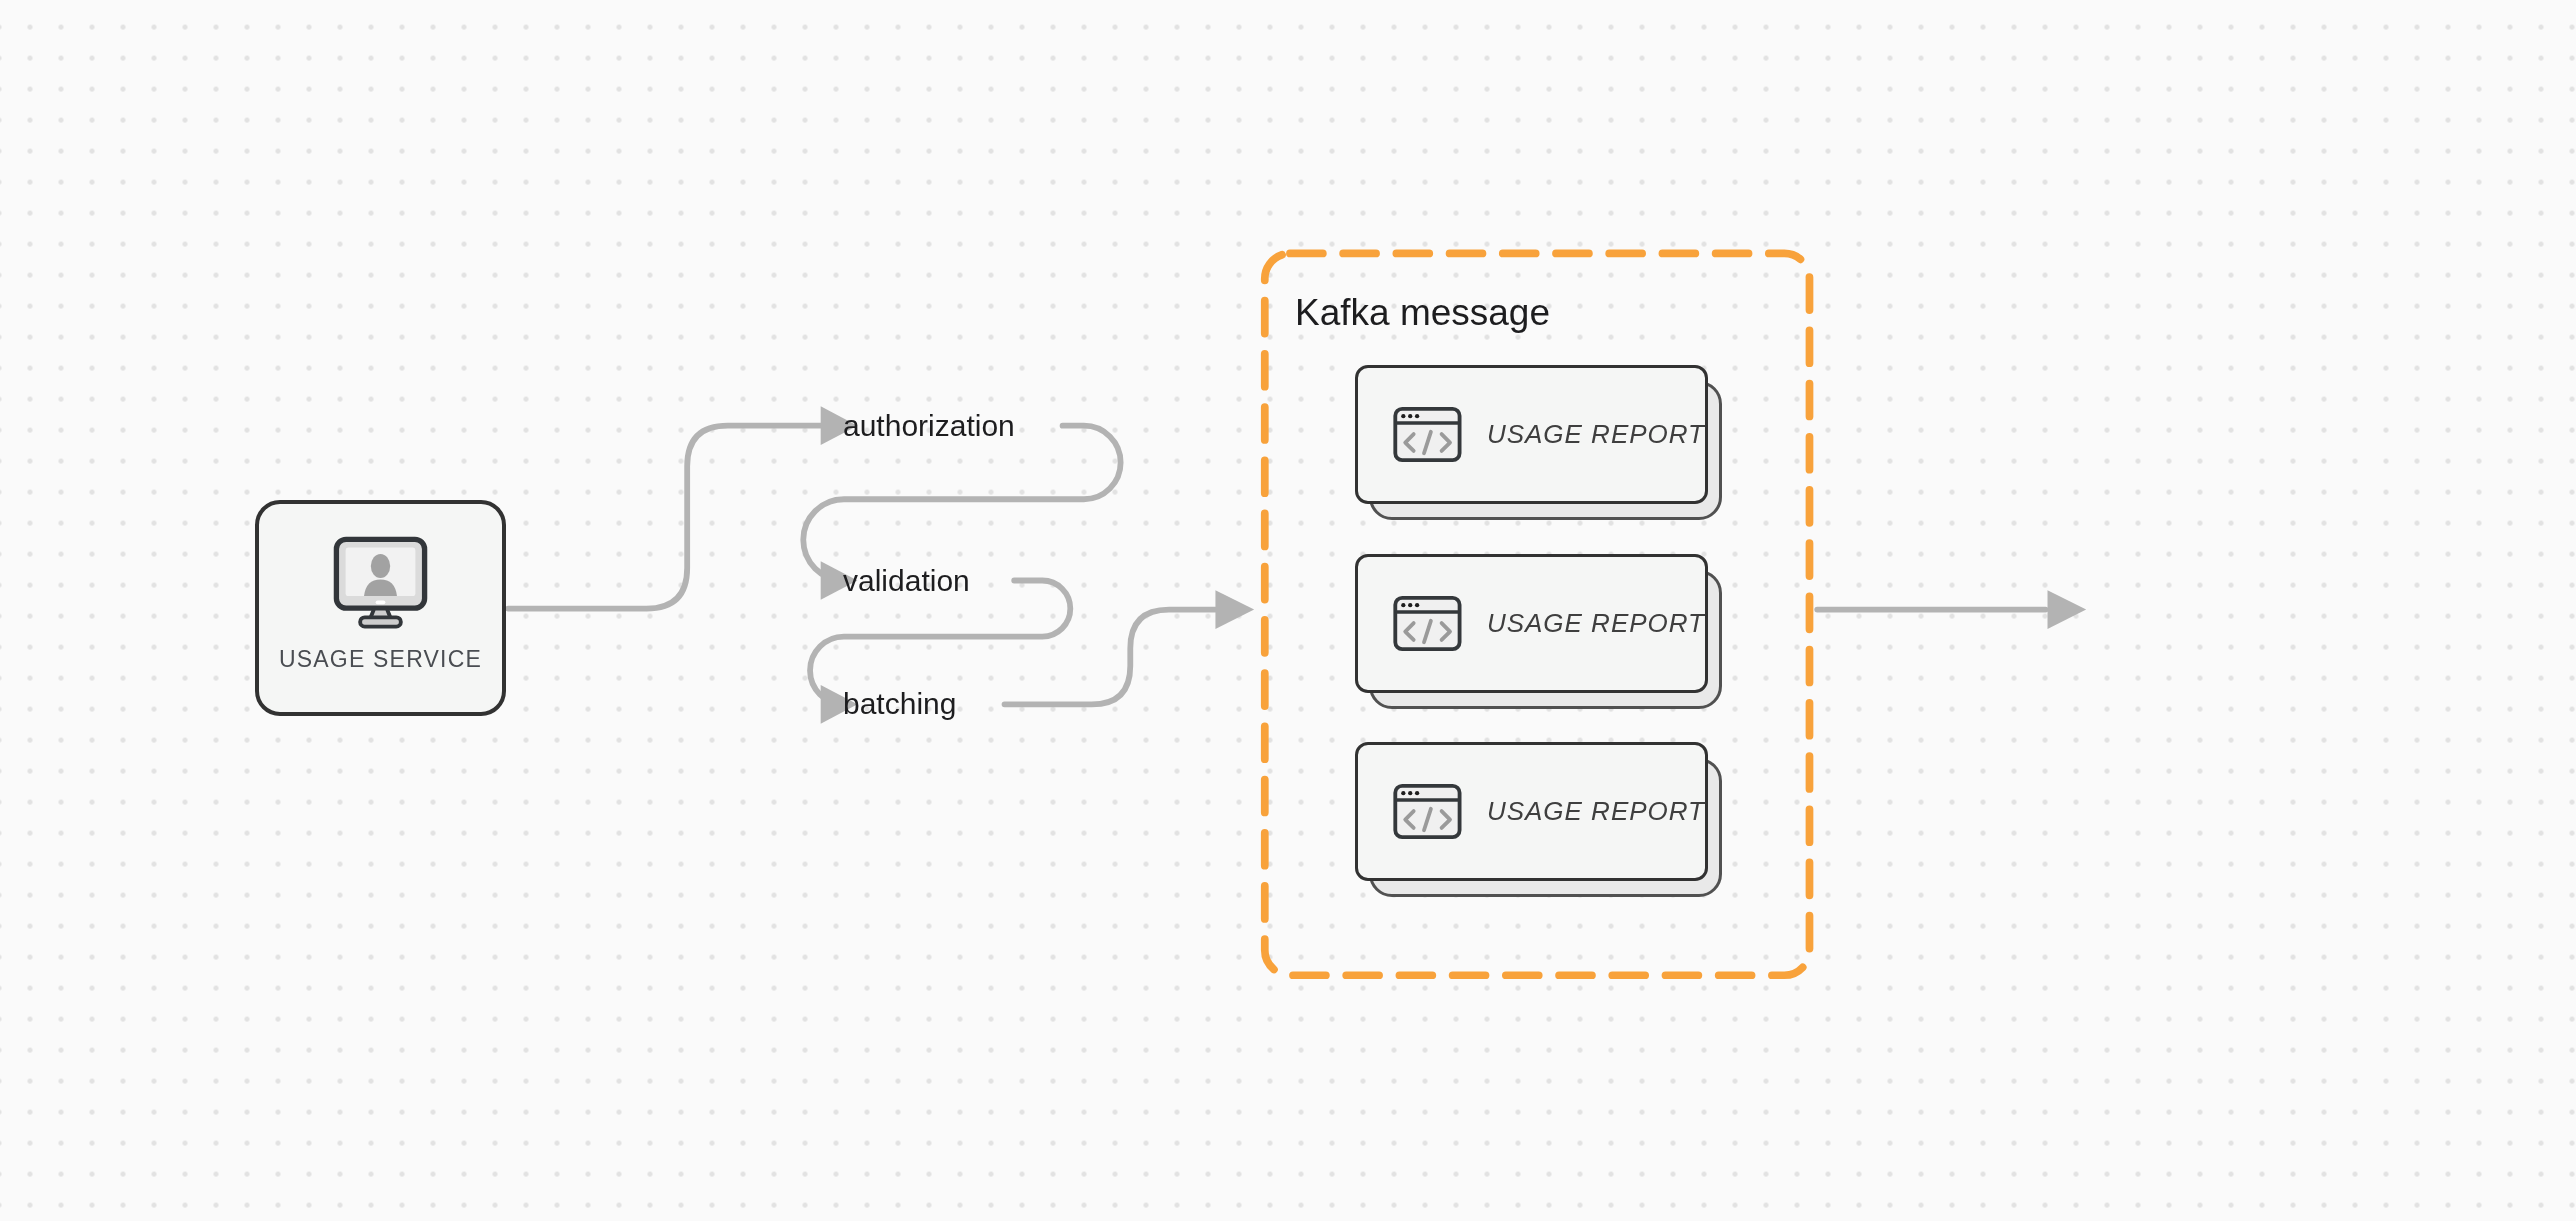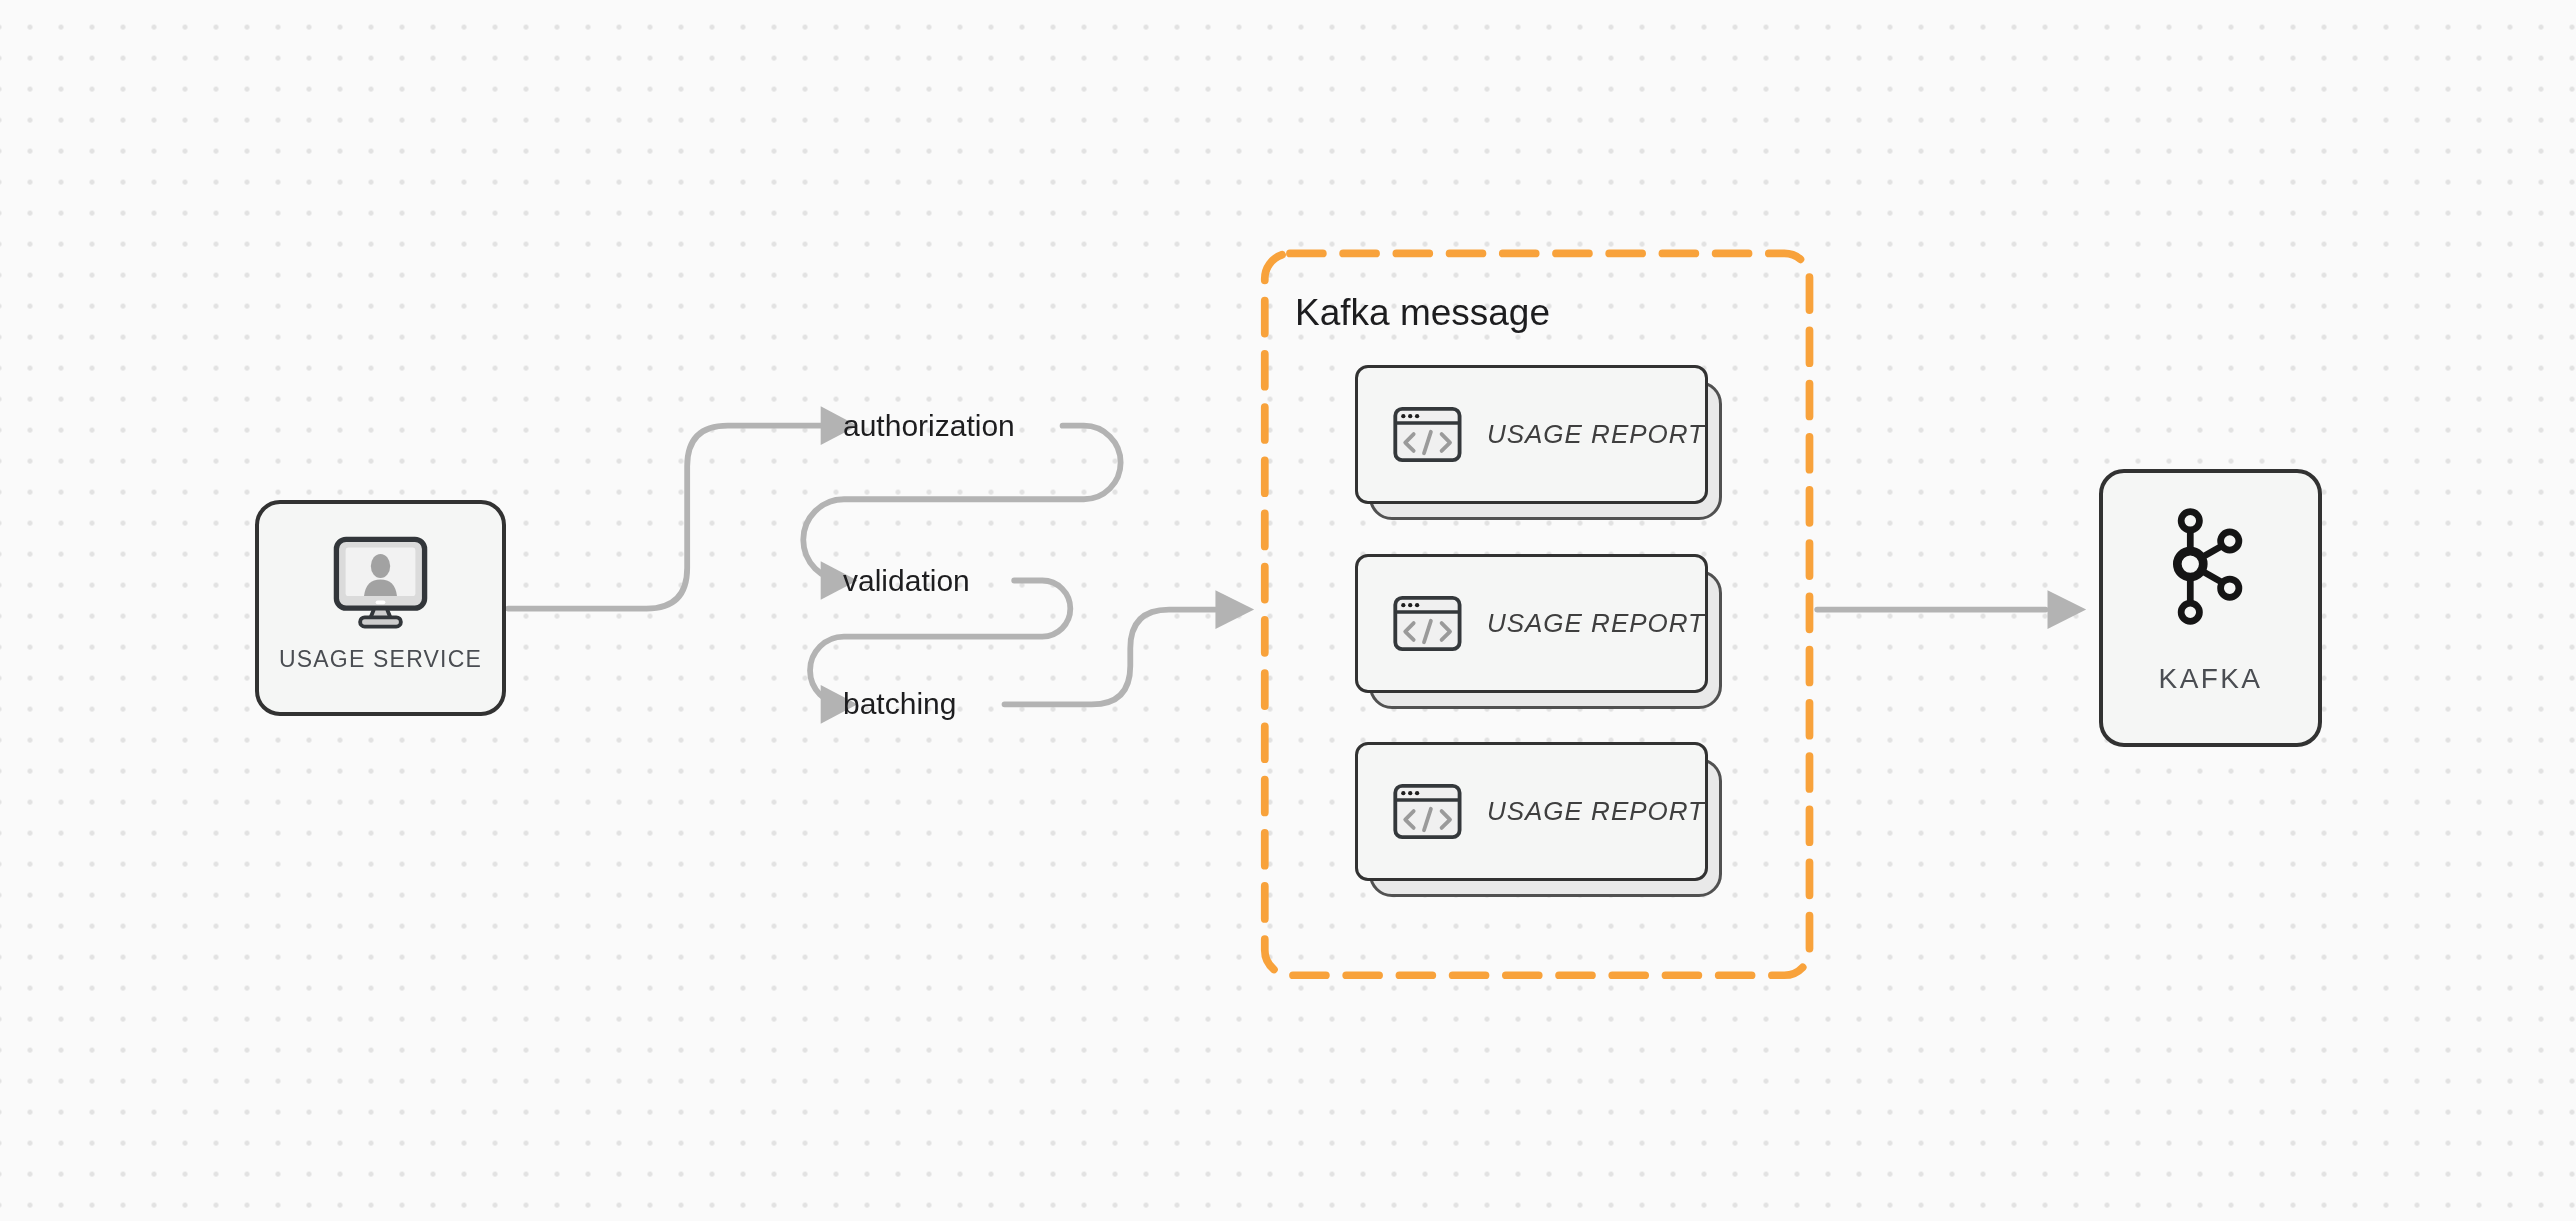--- a/index.html
+++ b/index.html
@@ -168,29 +168,15 @@
         <line x1="3" y1="21.5" x2="87" y2="21.5" stroke="#34383B" stroke-width="4.5"></line>
         <circle cx="13.5" cy="12.5" r="2.8" fill="#1E1E1E"></circle>
         <circle cx="22.5" cy="12.5" r="2.8" fill="#1E1E1E"></circle>
         <circle cx="31.5" cy="12.5" r="2.8" fill="#1E1E1E"></circle>
         <path d="M 27 36 L 16 47 L 27 58 M 63.5 36 L 74.5 47 L 63.5 58 M 49.5 33 L 40.5 61" fill="none" stroke="#9A9A9A" stroke-width="5" stroke-linecap="round" stroke-linejoin="round"></path>
       </svg>
       <span class="card-label">USAGE REPORT</span>
     </div>
   </div>
 
-  <div class="node node-kafka">
-    <svg width="77" height="126" viewBox="0 0 80 130">
-      <line x1="19" y1="28" x2="19" y2="47" stroke="#151515" stroke-width="7"></line>
-      <line x1="19" y1="77" x2="19" y2="101" stroke="#151515" stroke-width="7"></line>
-      <line x1="31" y1="55" x2="52" y2="43" stroke="#151515" stroke-width="7"></line>
-      <line x1="31" y1="69" x2="52" y2="81" stroke="#151515" stroke-width="7"></line>
-      <circle cx="19" cy="17" r="9.5" fill="none" stroke="#151515" stroke-width="7"></circle>
-      <circle cx="19" cy="62" r="13.5" fill="none" stroke="#151515" stroke-width="9"></circle>
-      <circle cx="19" cy="112" r="9.5" fill="none" stroke="#151515" stroke-width="7"></circle>
-      <circle cx="60" cy="38" r="9.5" fill="none" stroke="#151515" stroke-width="7"></circle>
-      <circle cx="60" cy="87" r="9.5" fill="none" stroke="#151515" stroke-width="7"></circle>
-    </svg>
-    <span class="node-label">KAFKA</span>
-  </div>
 
 </div>
 
 
 </body></html>

